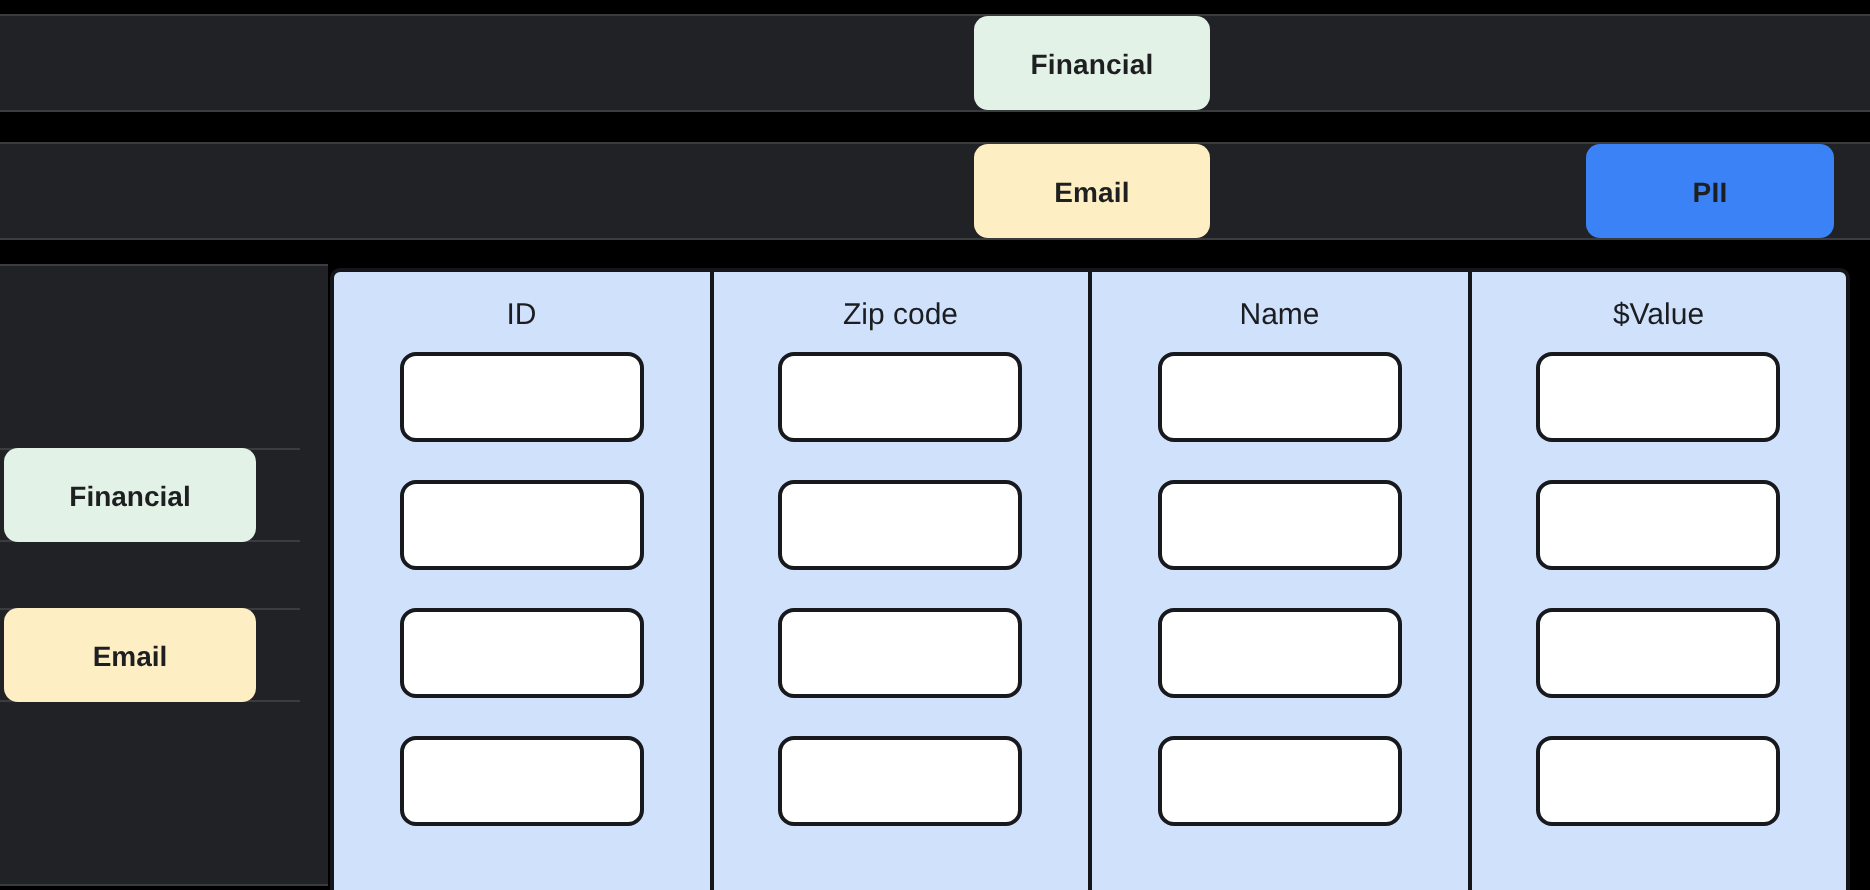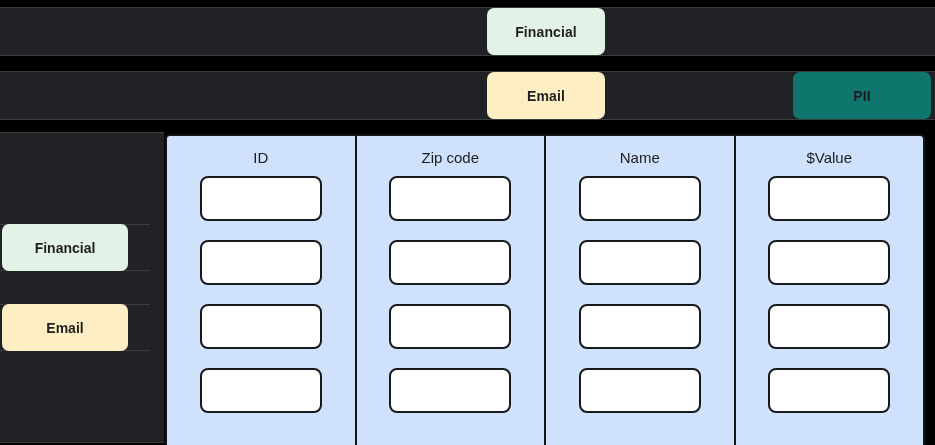--- a/index.html
+++ b/index.html
@@ -54,22 +54,22 @@
   }
   #tag-financial-top {
     left: 487px; top: 8px; width: 118px; height: 47px;
     background: #e3f2e7;
   }
   #tag-email-top {
     left: 487px; top: 72px; width: 118px; height: 47px;
     background: #fdeec3;
   }
   #tag-pii-top {
-    left: 793px; top: 72px; width: 138px; height: 47px;
-    background: #0f766e;
+    left: 793px; top: 72px; width: 124px; height: 47px;
+    background: #3b82f6;
   }
 
   
   #side-panel {
     position: absolute;
     left: 0; top: 132px;
     width: 164px; height: 311px;
     background: #212225;
     border-top: 1px solid #3a3c40;
     border-bottom: 1px solid #3a3c40;

